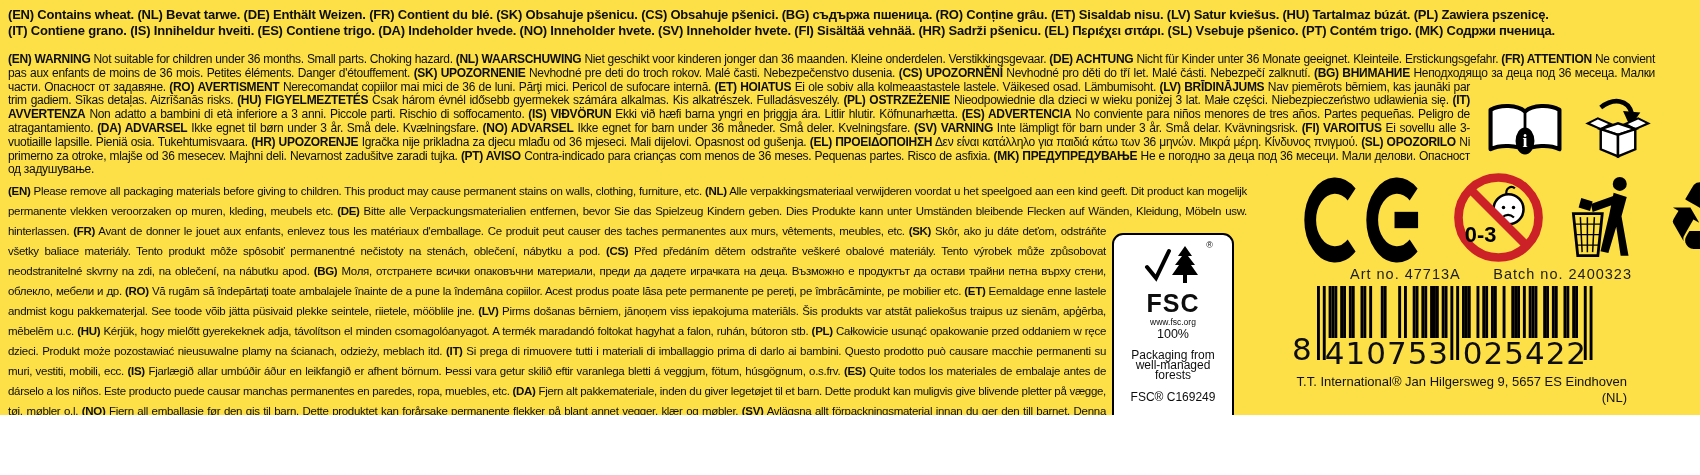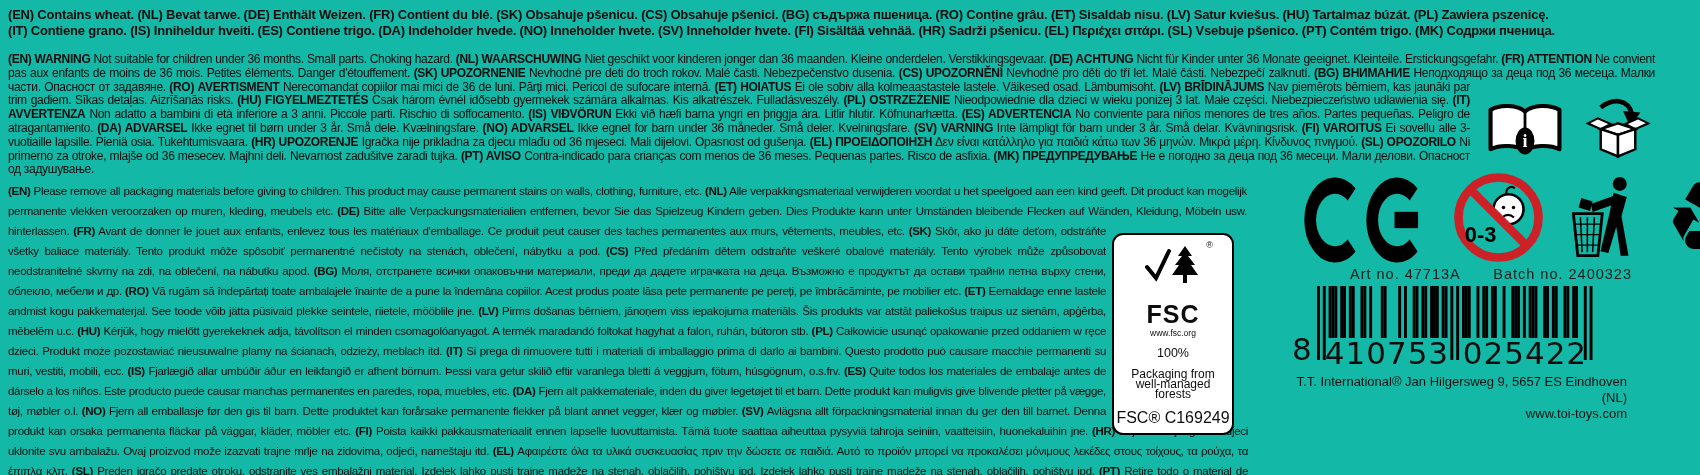--- a/index.html
+++ b/index.html
@@ -1,17 +1,17 @@
 <!DOCTYPE html>
 <html><head>
 <meta charset="utf-8">
 <style>
   html,body{margin:0;padding:0;background:#fff;}
   .label{
-    position:relative; width:1700px; height:475px; background:#14b8a6;
+    position:relative; width:1700px; height:415px; background:#fde047;
     font-family:"Liberation Sans", sans-serif; color:#0d0d0d; overflow:hidden;
   }
   
   .allergen{position:absolute; left:8px; top:7px; width:1690px;}
   .allergen-line{font-weight:700; font-size:13px; line-height:15.5px; letter-spacing:-0.2px; white-space:nowrap;}
   
   .warning{
     position:absolute; left:8px; top:53px; width:1648px;
     font-size:12px; line-height:13.8px; letter-spacing:-0.3px; text-align:justify;
   }
@@ -28,25 +28,25 @@
   .p-sp1{float:right; width:1px; height:54px;}
   .p-sp2{float:right; clear:right; width:142px; height:172px;}
   
   .fsc-box{
     position:absolute; left:1112px; top:233px; width:122px; height:202px;
     border:2px solid #000; border-radius:11px; display:flex; flex-direction:column;
     align-items:center; padding-top:8px; box-sizing:border-box; background:#fff;
   }
   .fsc-logo-row{position:relative; width:64px; height:46px;}
   .fsc-reg{position:absolute; right:-8px; top:-3px; font-size:9px;}
-  .fsc-brand{font-size:25px; font-weight:700; letter-spacing:1px; line-height:26px; margin-top:12px;}
+  .fsc-brand{font-size:25px; font-weight:700; letter-spacing:1px; line-height:26px; margin-top:1px;}
   .fsc-url{font-size:8.5px; margin-top:1px;}
-  .fsc-percent{font-size:12.5px; margin-top:8px;}
+  .fsc-percent{font-size:12.5px; }
   .fsc-desc{font-size:12px; line-height:10px; text-align:center; width:104px; margin-top:9px;}
-  .fsc-license{font-size:16px; margin-top:10px;}
+  .fsc-license{font-size:12px; margin-top:10px;}
   
   .sym-row{position:absolute; left:1304px; top:171px; display:flex; align-items:flex-end; gap:25px; height:92px;}
   .recycle-glyph{font-family:"DejaVu Sans", sans-serif; font-size:104px; line-height:88px; margin-top:-2px; color:#000;}
   
   .artbatch{position:absolute; left:1330px; top:266px; width:282px; display:flex; justify-content:space-between;
             font-size:14.5px; letter-spacing:1px; color:#1d1d1d;margin-left:20px;}
   
   .barcode{position:absolute; left:1292px; top:286px; display:flex; align-items:flex-start;}
   .bc-lead{font-family:"DejaVu Sans", sans-serif; font-size:31px; line-height:31px; margin-top:48px; margin-right:5px;}
   .bc-wrap{position:relative; width:278px; height:88px;}
@@ -204,16 +204,15 @@
         </svg>
       <div class="bc-digits">
         <span class="bc-g1">410753</span>
         <span class="bc-g2">025422</span>
       </div>
     </div>
   </div>
 
   <div class="address">
     <div>T.T. International® Jan Hilgersweg 9, 5657 ES Eindhoven (NL)</div>
-    <div>www.toi-toys.com</div>
   </div>
 
 </div>
 
 </body></html>

